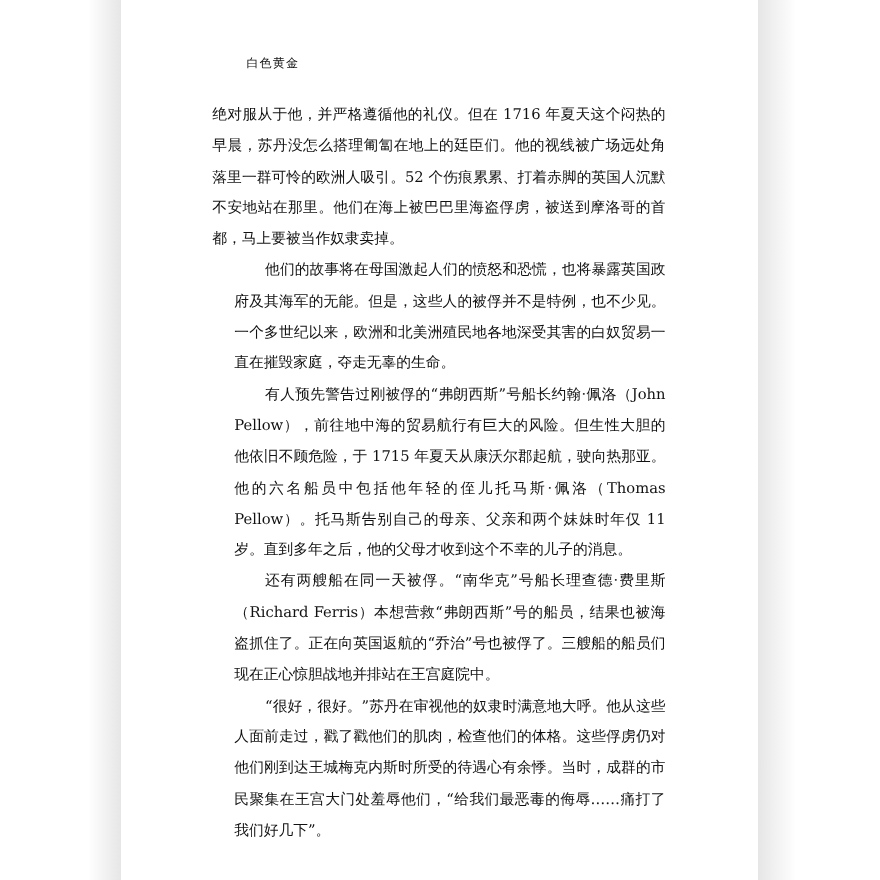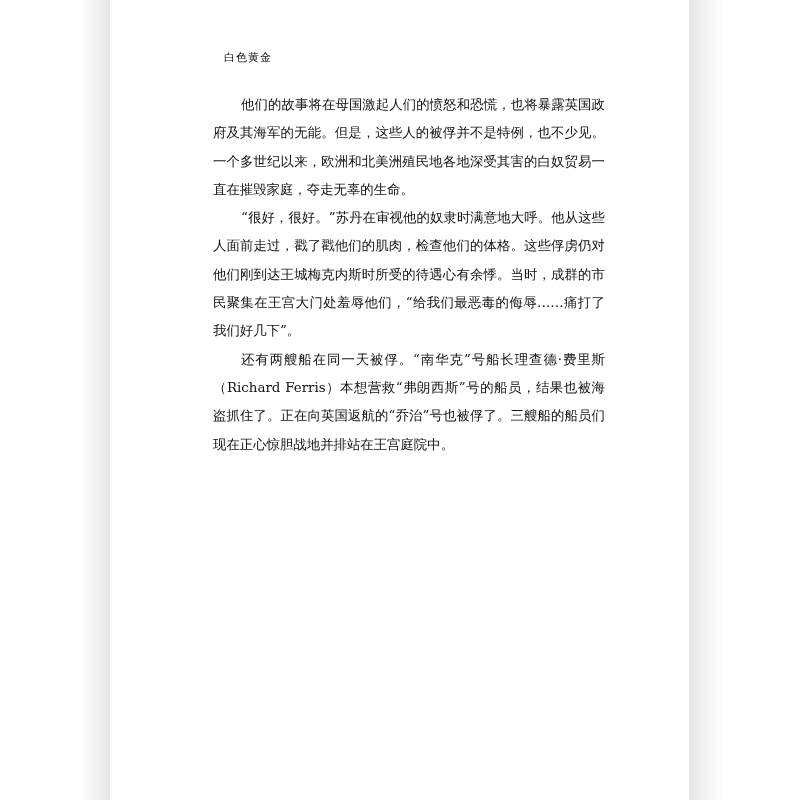--- a/index.html
+++ b/index.html
@@ -72,18 +72,20 @@
   </style>
 </head>
 <body>
 
 <div class="viewport">
   <div class="shadow-left"></div>
   <div class="shadow-right"></div>
   <div class="page">
     <div class="running-head">白色黄金</div>
     <div class="body-text">
+      <p class="para">绝对服从于他，并严格遵循他的礼仪。但在 1716 年夏天这个闷热的早晨，苏丹没怎么搭理匍匐在地上的廷臣们。他的视线被广场远处角落里一群可怜的欧洲人吸引。52 个伤痕累累、打着赤脚的英国人沉默不安地站在那里。他们在海上被巴巴里海盗俘虏，被送到摩洛哥的首都，马上要被当作奴隶卖掉。</p>
       <p class="para indent">他们的故事将在母国激起人们的愤怒和恐慌，也将暴露英国政府及其海军的无能。但是，这些人的被俘并不是特例，也不少见。一个多世纪以来，欧洲和北美洲殖民地各地深受其害的白奴贸易一直在摧毁家庭，夺走无辜的生命。</p>
+      <p class="para indent">有人预先警告过刚被俘的“弗朗西斯”号船长约翰·佩洛（John Pellow），前往地中海的贸易航行有巨大的风险。但生性大胆的他依旧不顾危险，于 1715 年夏天从康沃尔郡起航，驶向热那亚。他的六名船员中包括他年轻的侄儿托马斯·佩洛（Thomas Pellow）。托马斯告别自己的母亲、父亲和两个妹妹时年仅 11 岁。直到多年之后，他的父母才收到这个不幸的儿子的消息。</p>
+      <p class="para indent">还有两艘船在同一天被俘。“南华克”号船长理查德·费里斯（Richard Ferris）本想营救“弗朗西斯”号的船员，结果也被海盗抓住了。正在向英国返航的“乔治”号也被俘了。三艘船的船员们现在正心惊胆战地并排站在王宫庭院中。</p>
       <p class="para indent">“很好，很好。”苏丹在审视他的奴隶时满意地大呼。他从这些人面前走过，戳了戳他们的肌肉，检查他们的体格。这些俘虏仍对他们刚到达王城梅克内斯时所受的待遇心有余悸。当时，成群的市民聚集在王宫大门处羞辱他们，“给我们最恶毒的侮辱……痛打了我们好几下”。</p>
-      <p class="para indent">还有两艘船在同一天被俘。“南华克”号船长理查德·费里斯（Richard Ferris）本想营救“弗朗西斯”号的船员，结果也被海盗抓住了。正在向英国返航的“乔治”号也被俘了。三艘船的船员们现在正心惊胆战地并排站在王宫庭院中。</p>
     </div>
   </div>
 </div>
 
 </body></html>

